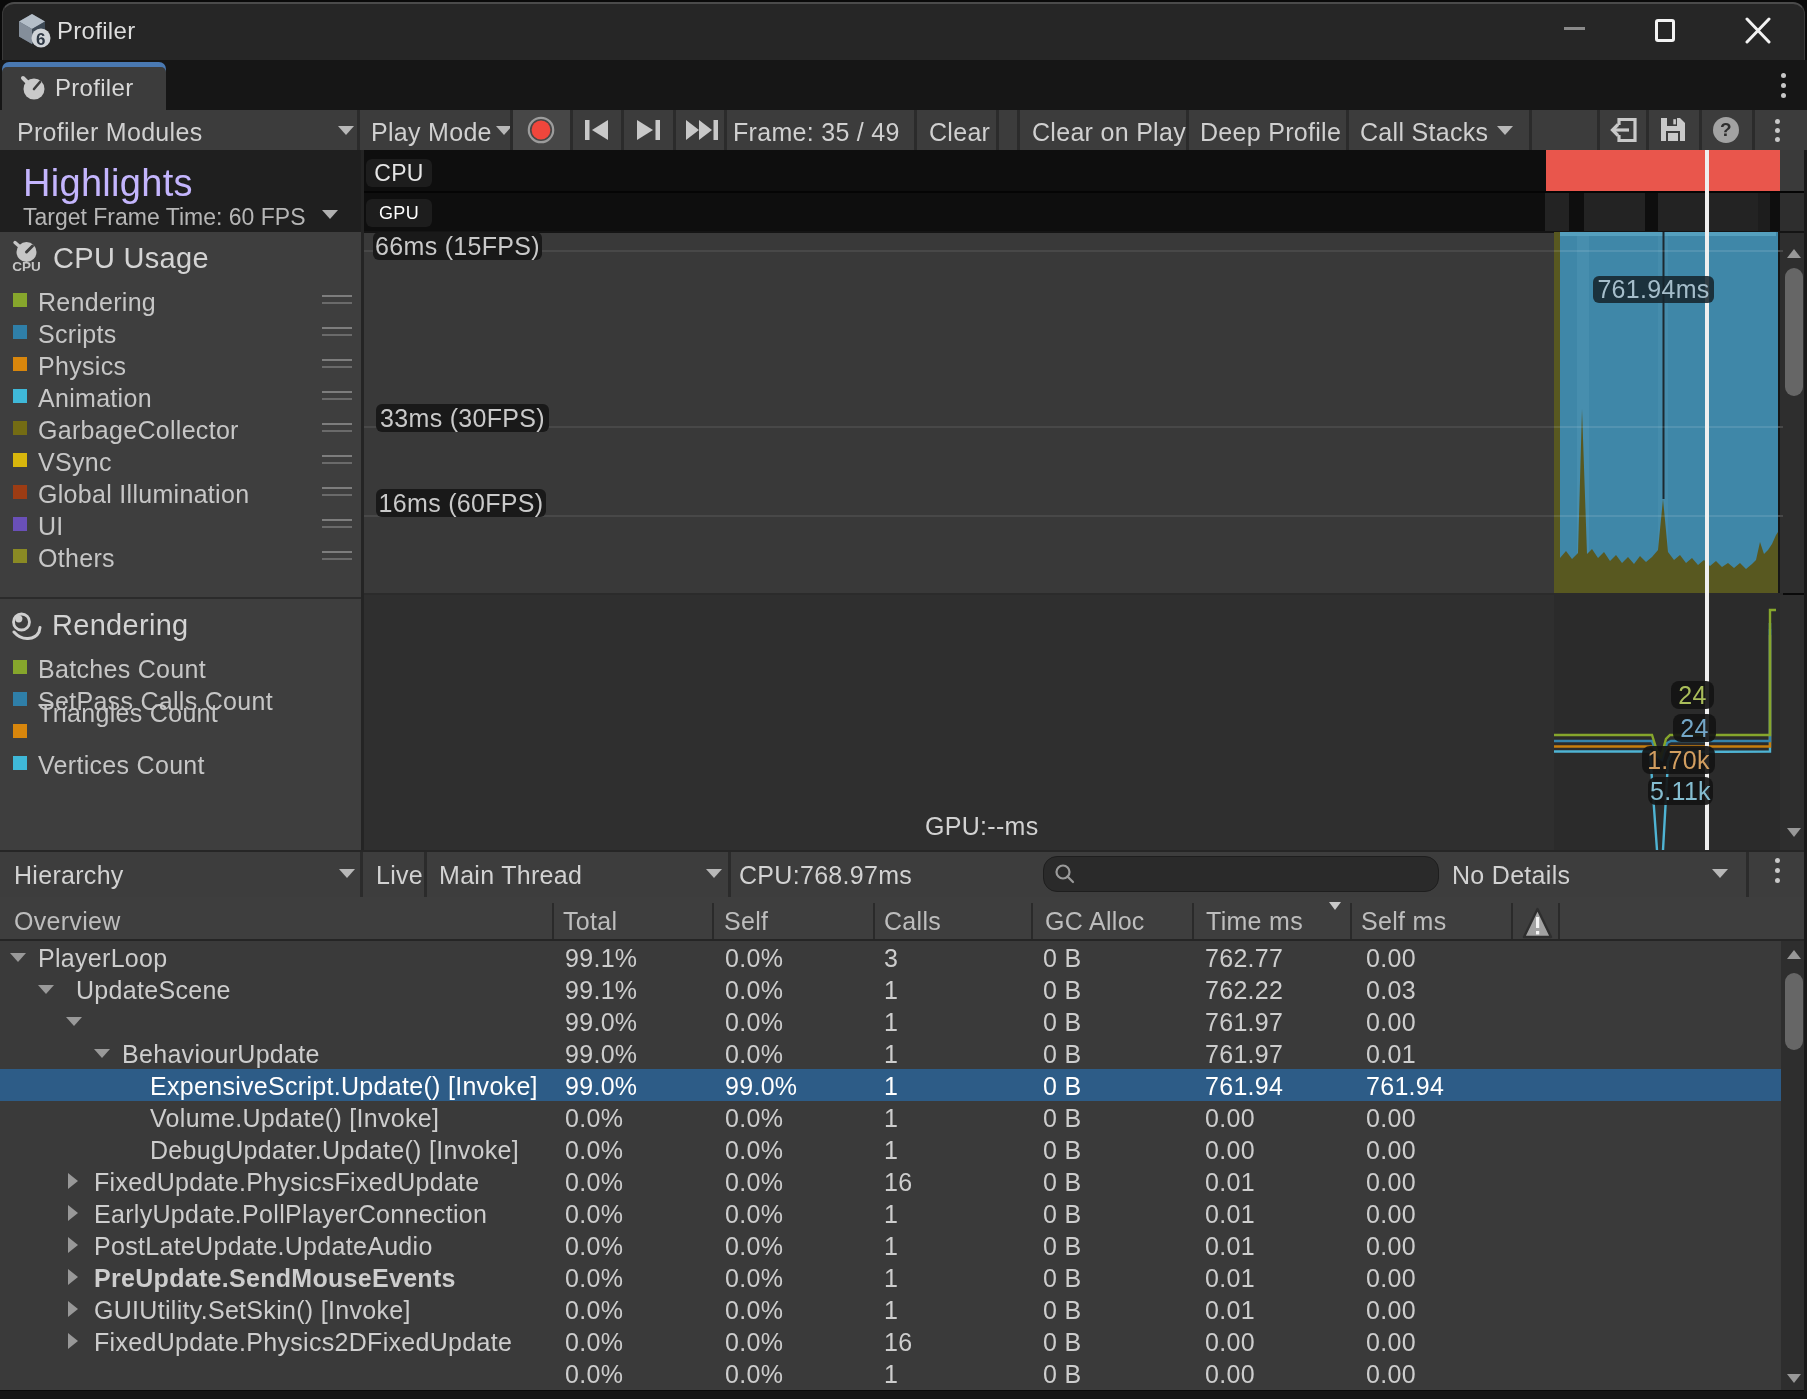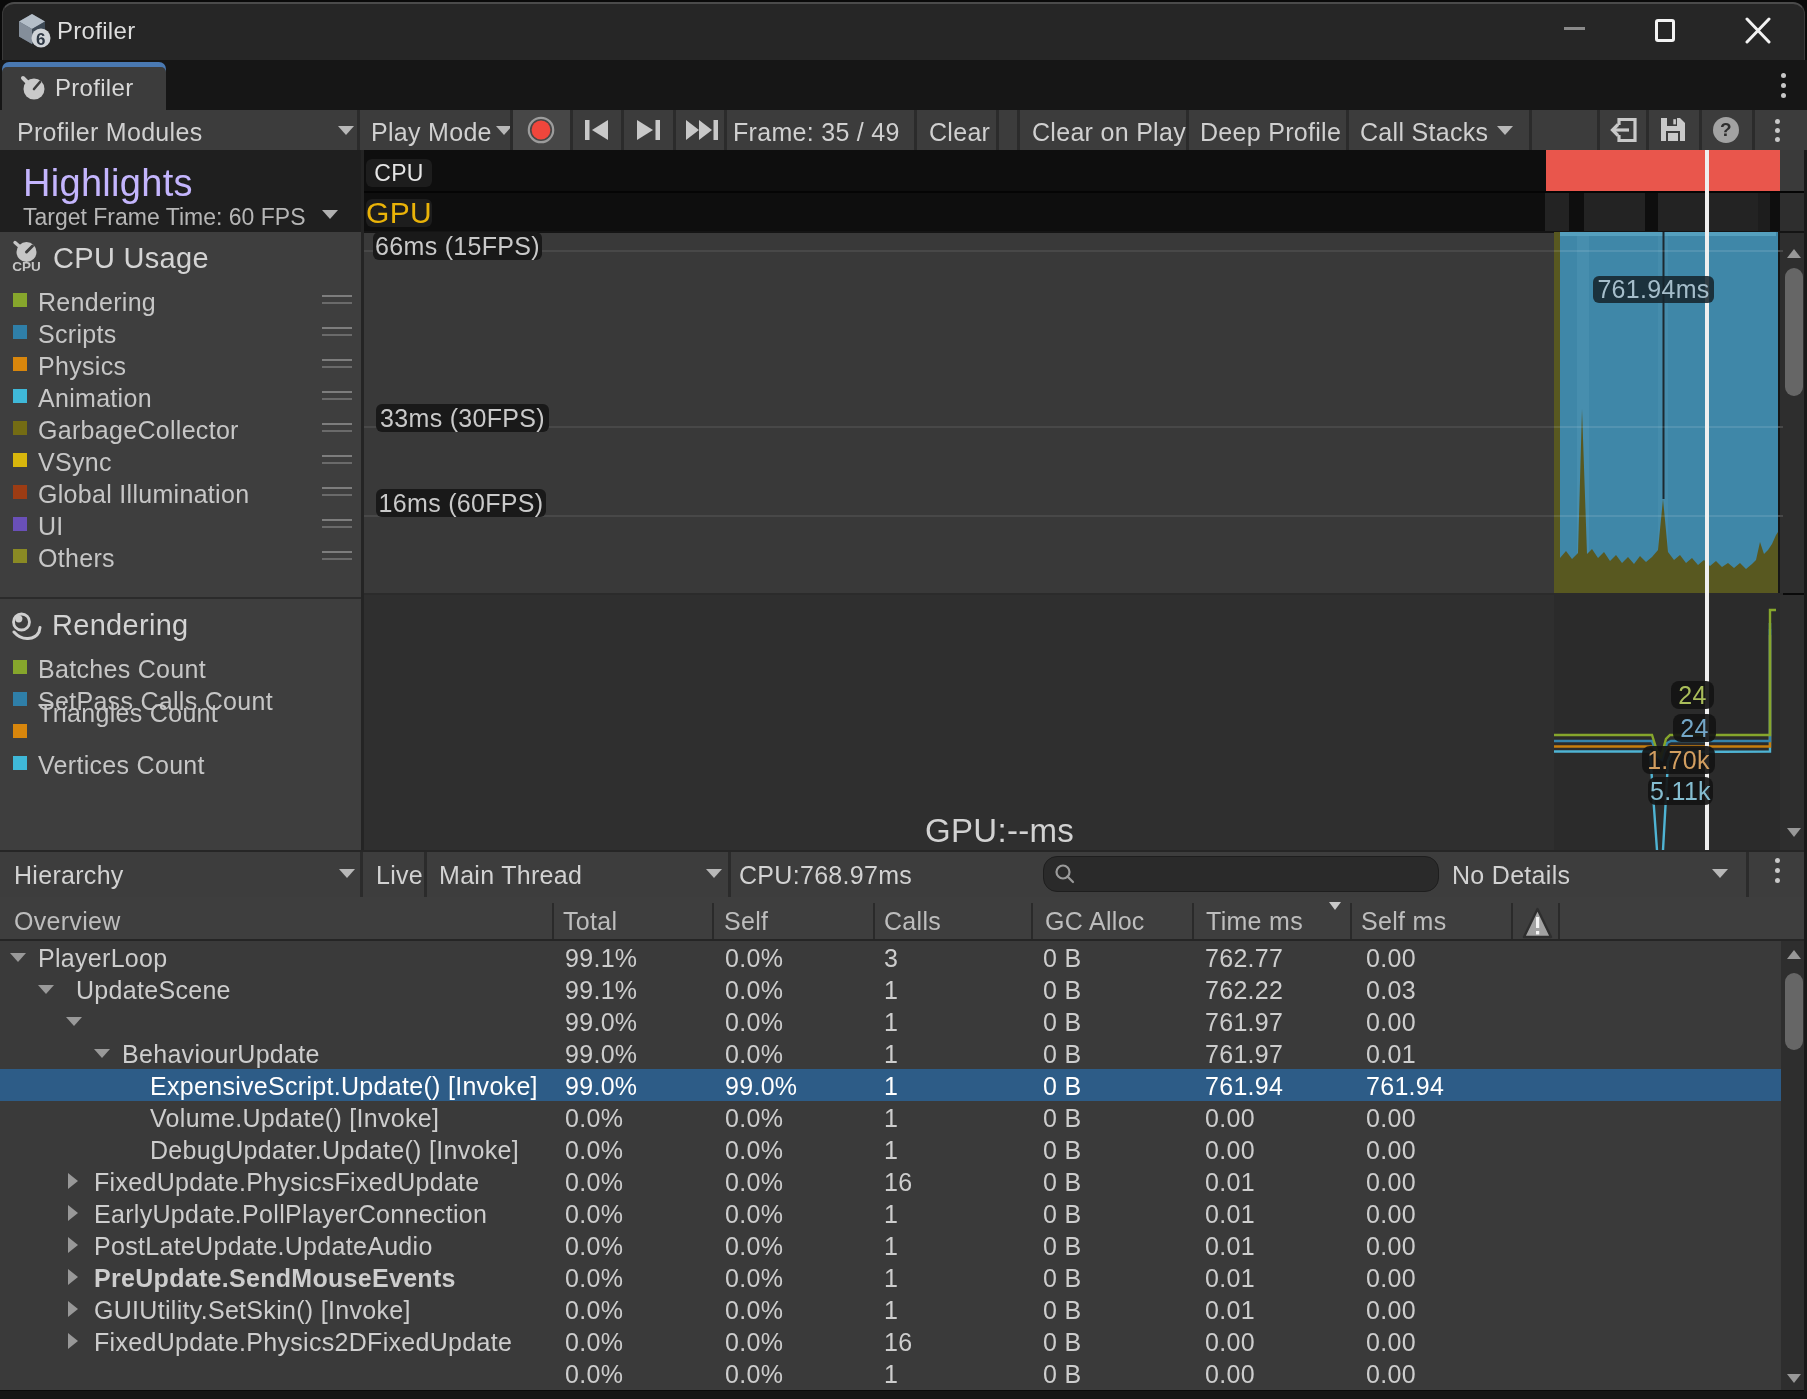--- a/index.html
+++ b/index.html
@@ -193,21 +193,21 @@
   <div class="abs" style="left:1780px;top:150px;width:24px;height:41px;background:#3a3a3a;"></div>
   <div class="chip" style="left:366px;top:159px;width:66px;height:28px;background:#1d1d1d;font-size:23px;color:#e6e6e6;">CPU</div>
   <div class="abs" style="left:364px;top:191px;width:1443px;height:2px;background:#050505;"></div>
 
   <div class="abs" style="left:364px;top:193px;width:1443px;height:38px;background:#0e0e0e;"></div>
   <div class="abs" style="left:1545px;top:193px;width:24px;height:38px;background:#232323;"></div>
   <div class="abs" style="left:1584px;top:193px;width:61px;height:38px;background:#232323;"></div>
   <div class="abs" style="left:1658px;top:193px;width:100px;height:38px;background:#232323;"></div>
   <div class="abs" style="left:1758px;top:193px;width:12px;height:38px;background:#1d1d1d;"></div>
   <div class="abs" style="left:1780px;top:193px;width:24px;height:38px;background:#2e2e2e;"></div>
-  <div class="chip" style="left:366px;top:199px;width:66px;height:28px;background:#1d1d1d;font-size:30px;color:#eab308;">GPU</div>
+  <div class="chip" style="left:366px;top:199px;width:66px;height:28px;background:#1d1d1d;font-size:18px;color:#ffffff;">GPU</div>
   <div class="abs" style="left:364px;top:231px;width:1443px;height:2px;background:#141414;"></div>
 
   <div class="abs" style="left:364px;top:233px;width:1419px;height:360px;background:#393939;"></div>
   <div class="abs" style="left:1776px;top:233px;width:4px;height:360px;background:#161616;"></div>
   <div class="abs" style="left:1780px;top:233px;width:24px;height:360px;background:#2e2e2e;"></div>
   <div class="abs" style="left:364px;top:250px;width:1419px;height:2px;background:#484848;"></div>
   <div class="abs" style="left:364px;top:426px;width:1419px;height:2px;background:#484848;"></div>
   <div class="abs" style="left:364px;top:515px;width:1419px;height:2px;background:#484848;"></div>
 
   <svg class="abs" style="left:1554px;top:232px;" width="224" height="361" viewBox="0 0 224 361">
@@ -257,21 +257,21 @@
   <div class="abs" style="left:0;top:852px;width:1807px;height:45px;background:#3d3d3d;"></div>
   <div class="txt" style="left:14px;top:861px;font-size:25px;color:#d2d2d2;">Hierarchy</div>
   <div class="td" style="left:339px;top:869px;"></div>
   <div class="sep" style="left:360px;top:852px;height:45px;"></div>
   <div class="txt" style="left:376px;top:861px;font-size:25px;color:#d2d2d2;">Live</div>
   <div class="sep" style="left:424px;top:852px;height:45px;"></div>
   <div class="txt" style="left:439px;top:861px;font-size:25px;color:#d2d2d2;">Main Thread</div>
   <div class="td" style="left:706px;top:869px;"></div>
   <div class="sep" style="left:728px;top:852px;height:45px;"></div>
   <div class="txt" style="left:739px;top:861px;font-size:25px;color:#d2d2d2;">CPU:768.97ms</div>
-  <div class="txt" style="left:925px;top:812px;font-size:33px;color:#d2d2d2;">GPU:--ms</div>
+  <div class="txt" style="left:925px;top:812px;font-size:25px;color:#d2d2d2;">GPU:--ms</div>
   <div class="abs" style="left:1043px;top:856px;width:396px;height:36px;background:#2a2a2a;border:1px solid #1e1e1e;border-radius:14px;"></div>
   <svg class="abs" style="left:1053px;top:862px;" width="24" height="24" viewBox="0 0 24 24">
     <circle cx="10" cy="10" r="6.5" fill="none" stroke="#9a9a9a" stroke-width="2.2"></circle>
     <line x1="14.5" y1="14.5" x2="20" y2="20" stroke="#9a9a9a" stroke-width="2.2" stroke-linecap="round"></line>
   </svg>
   <div class="txt" style="left:1452px;top:861px;font-size:25px;color:#d2d2d2;">No Details</div>
   <div class="td" style="left:1712px;top:869px;"></div>
   <div class="sep" style="left:1746px;top:852px;height:45px;"></div>
   <div class="dot" style="left:1775px;top:858px;"></div>
   <div class="dot" style="left:1775px;top:868px;"></div>

